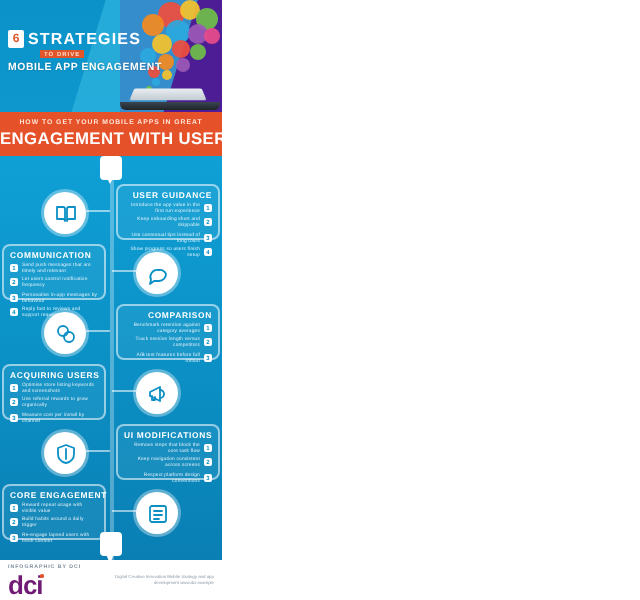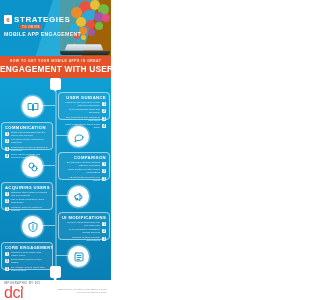--- a/index.html
+++ b/index.html
@@ -12,21 +12,21 @@
   #poster {
     position: relative;
     width: 111px; height: 300px;
     overflow: hidden;
   }
 
   
   .header {
     position: relative;
     width: 111px; height: 56px;
-    background: #a16207;
+    background: #4c1d95;
     overflow: hidden;
   }
   .hdr-left-wedge {
     position: absolute; left: 0; top: 0;
     width: 60px; height: 56px;
     background: linear-gradient(180deg,#0b93c9 0%,#0d97cd 100%);
   }
   .hdr-diag {
     position: absolute; left: 44px; top: -6px;
     width: 46px; height: 70px;
@@ -193,21 +193,21 @@
     width: 111px; height: 20px;
     background: #ffffff;
     padding: 2px 4px 0 4px;
   }
   .ft-kicker {
     font-size: 2.6px; font-weight: bold; color: #7a8b99;
     letter-spacing: .5px; line-height: 4px; white-space: nowrap;
   }
   .ft-row { display: flex; align-items: flex-start; justify-content: space-between; }
   .ft-logo {
-    font-size: 16px; font-weight: 400; color: #ef4444;
+    font-size: 13px; font-weight: 700; color: #701a75;
     line-height: 13px; letter-spacing: -.5px;
     position: relative;
   }
   .ft-logo .dot {
     position: absolute; right: -.5px; top: 1px;
     width: 1.6px; height: 1.6px; border-radius: 50%;
     background: #e5522a;
   }
   .ft-addr {
     font-size: 2.2px; color: #8d9aa6; line-height: 3px;

